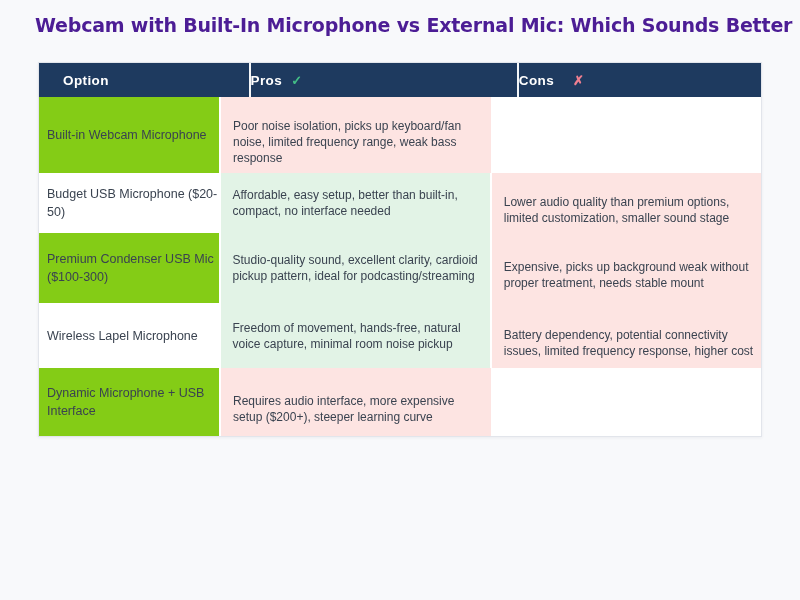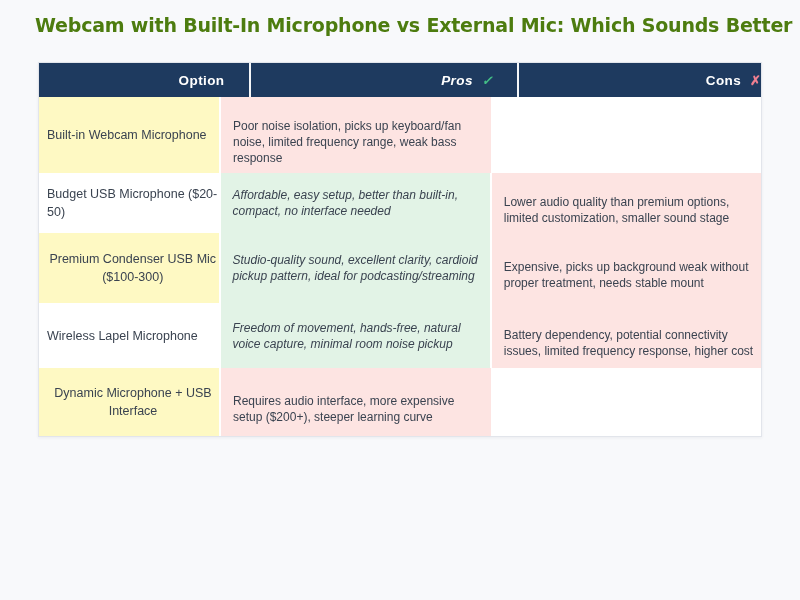--- a/index.html
+++ b/index.html
@@ -9,44 +9,44 @@
     font-family: "Liberation Sans", sans-serif;
     color: #3a4350;
     overflow: hidden;
   }
   .page { padding: 14px 38px 0 38px; }
 
   .title {
     font-family: "DejaVu Sans", sans-serif;
     font-size: 19px;
     font-weight: bold;
-    color: #4d7c0f;
+    color: #4c1d95;
     letter-spacing: -0.2px;
     margin-left: -3px;
     white-space: nowrap;
   }
 
   .table {
     margin-top: 26px;
     width: 724px;
     border: 1px solid #e2e5eb;
     box-shadow: 0 1px 3px rgba(30, 42, 74, 0.06);
     background: #ffffff;
   }
 
   .thead { display: flex; height: 34px; background: #1e3a5f; }
   .th {
-    display: flex; align-items: center; justify-content: flex-end;
+    display: flex; align-items: center; justify-content: flex-start;
     color: #ffffff; font-weight: bold; font-size: 13.5px;
     letter-spacing: 0.4px;
     margin-left: 24px;
   }
   .col-option { width: 180px; }
-  .col-pros   { width: 272px; font-style: italic; }
-  .col-cons   { width: 272px; }
+  .col-pros   { width: 272px; }
+  .col-cons   { width: 272px; gap: 10px; }
   .th.col-pros, .th.col-cons { border-left: 2px solid #f4f6f8; }
 
   .th .hicon { margin-left: 9px; font-weight: bold; font-size: 13px; letter-spacing: 0; }
 
   .tr { display: flex; }
   .td {
     display: flex; align-items: center;
     font-size: 12px; line-height: 16px; color: #3a4350;
   }
   .td.col-option {
@@ -56,21 +56,21 @@
   .td.col-pros {
     background: #e2f3e6;
     padding: 7px 4px 7px 12px;
     border-left: 2px solid #ffffff;
   }
   .td.col-cons {
     background: #fde4e2;
     padding: 21px 4px 7px 12px;
     border-left: 2px solid #ffffff;
   }
-  .tr.striped .td.col-option { background: #fef9c3; text-align: center; }
+  .tr.striped .td.col-option { background: #84cc16; }
   .tr.plain   .td.col-option { background: #ffffff; }
 
   .r0 .td { min-height: 65px; }
   .r1 .td { min-height: 55px; }
   .r2 .td { min-height: 70px; }
   .r3 .td { min-height: 65px; }
   .r4 .td { min-height: 68px; }
 </style>
 </head>
 <body>

